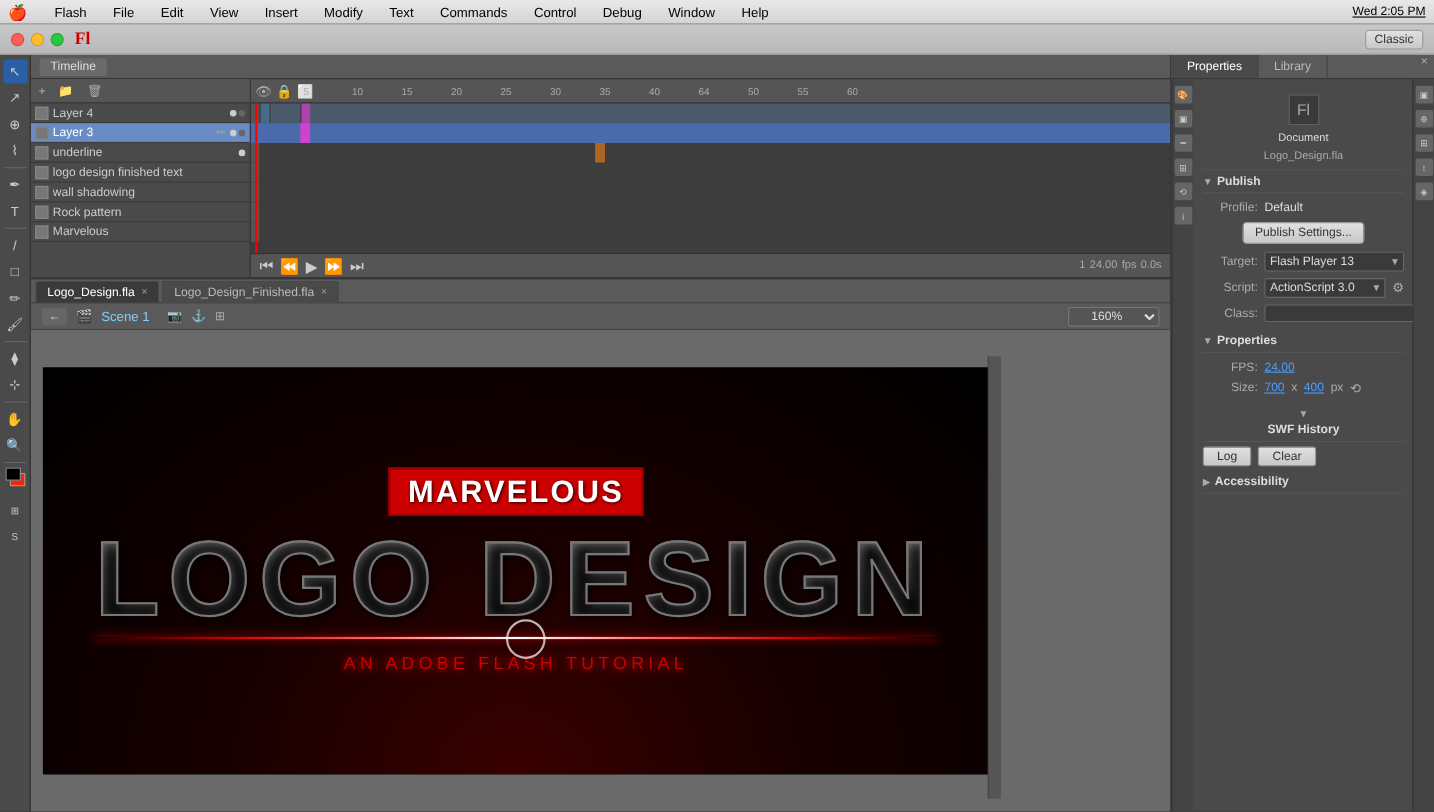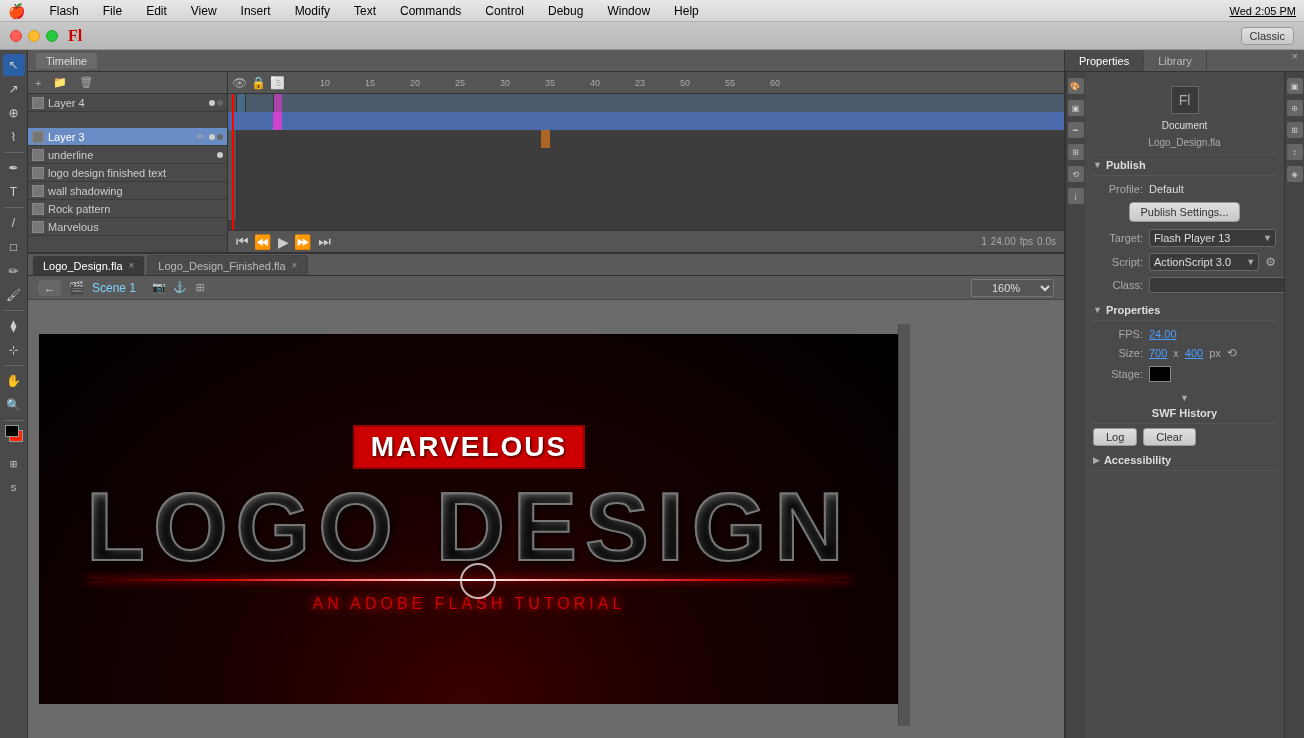--- a/index.html
+++ b/index.html
@@ -64,21 +64,21 @@
     .layers-panel { width: 200px; flex-shrink: 0; background: #4a4a4a; border-right: 1px solid #333; }
     .layers-toolbar {
       height: 22px; background: #555; display: flex; align-items: center; padding: 0 4px; gap: 6px;
       border-bottom: 1px solid #333;
     }
     .layer-icon-btn { color: #aaa; font-size: 11px; cursor: pointer; padding: 1px 3px; }
     .layer-row {
       height: 18px; display: flex; align-items: center; padding: 0 4px; gap: 4px;
       border-bottom: 1px solid #3a3a3a; cursor: pointer; font-size: 11px; color: #ccc;
     }
-    .layer-row.selected { background: #6a8cc5; color: #fff; margin-top: 16px; }
+    .layer-row.selected { background: #6a8cc5; color: #fff; }
     .layer-thumb { width: 12px; height: 12px; border: 1px solid #888; flex-shrink: 0; background: #777; }
     .layer-name { flex: 1; white-space: nowrap; overflow: hidden; text-overflow: ellipsis; }
     .layer-icons { display: flex; gap: 2px; margin-left: auto; }
     .layer-dot { width: 6px; height: 6px; border-radius: 50%; background: #666; }
     .layer-dot.visible { background: #ccc; }
     .layer-edit-icon { font-size: 10px; color: #aaa; }
 
     
     .frames-area { flex: 1; overflow: hidden; background: #3d3d3d; display: flex; flex-direction: column; }
     .frames-header {
@@ -364,21 +364,21 @@
             </div>
 
             <span class="frame-num" style="left:48px;">5</span>
             <span class="frame-num" style="left:92px;">10</span>
             <span class="frame-num" style="left:137px;">15</span>
             <span class="frame-num" style="left:182px;">20</span>
             <span class="frame-num" style="left:227px;">25</span>
             <span class="frame-num" style="left:272px;">30</span>
             <span class="frame-num" style="left:317px;">35</span>
             <span class="frame-num" style="left:362px;">40</span>
-            <span class="frame-num" style="left:407px;">23</span>
+            <span class="frame-num" style="left:407px;">64</span>
             <span class="frame-num" style="left:452px;">50</span>
             <span class="frame-num" style="left:497px;">55</span>
             <span class="frame-num" style="left:542px;">60</span>
           </div>
           <div class="frames-content">
             <div class="playhead"></div>
 
             <div class="frame-rows">
 
               <div class="frame-row" style="height:18px;background:#3d3d3d;display:flex;align-items:center;">
@@ -559,24 +559,20 @@
             <span class="prop-value">24.00</span>
           </div>
           <div class="prop-row">
             <span class="prop-label">Size:</span>
             <span class="prop-value">700</span>
             <span class="prop-x"> x </span>
             <span class="prop-value">400</span>
             <span class="prop-x">px</span>
             <span class="settings-icon">⟲</span>
           </div>
-          <div class="prop-row">
-            <span class="prop-label">Stage:</span>
-            <div class="color-swatch"></div>
-          </div>
         </div>
 
         <div class="section-header swf-section">
           <span class="section-arrow">▼</span>
           <span class="section-title">SWF History</span>
         </div>
         <div class="swf-btns">
           <button class="swf-btn">Log</button>
           <button class="swf-btn">Clear</button>
         </div>

